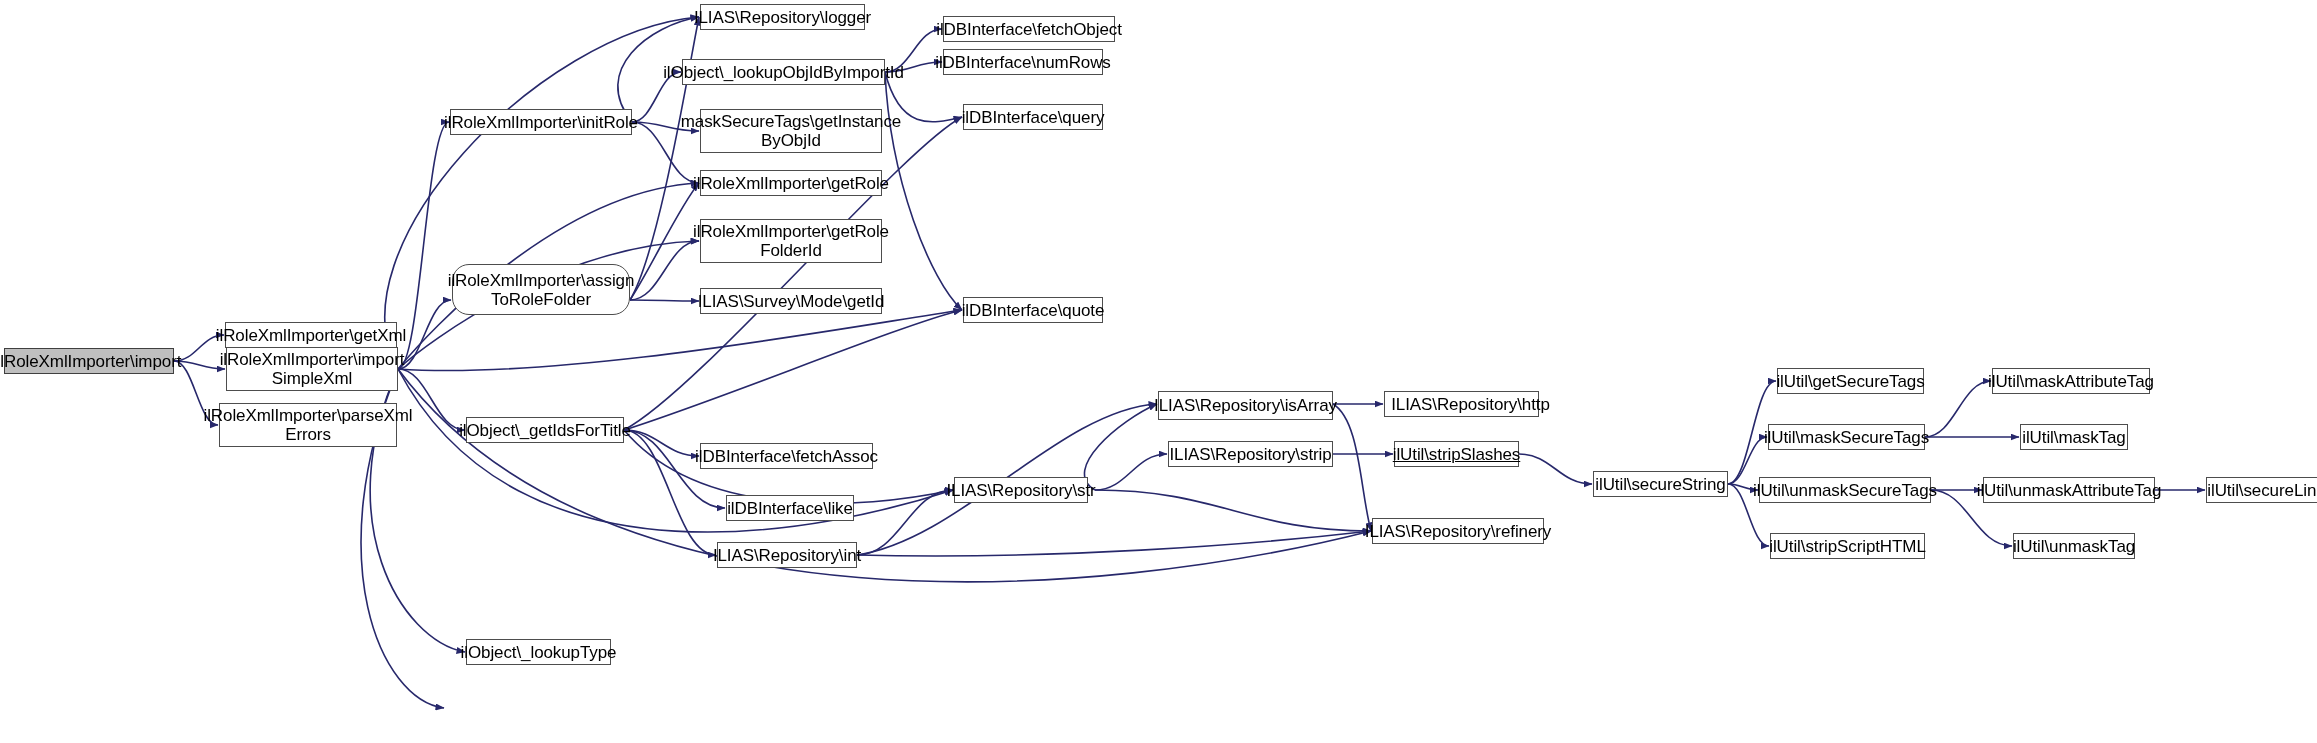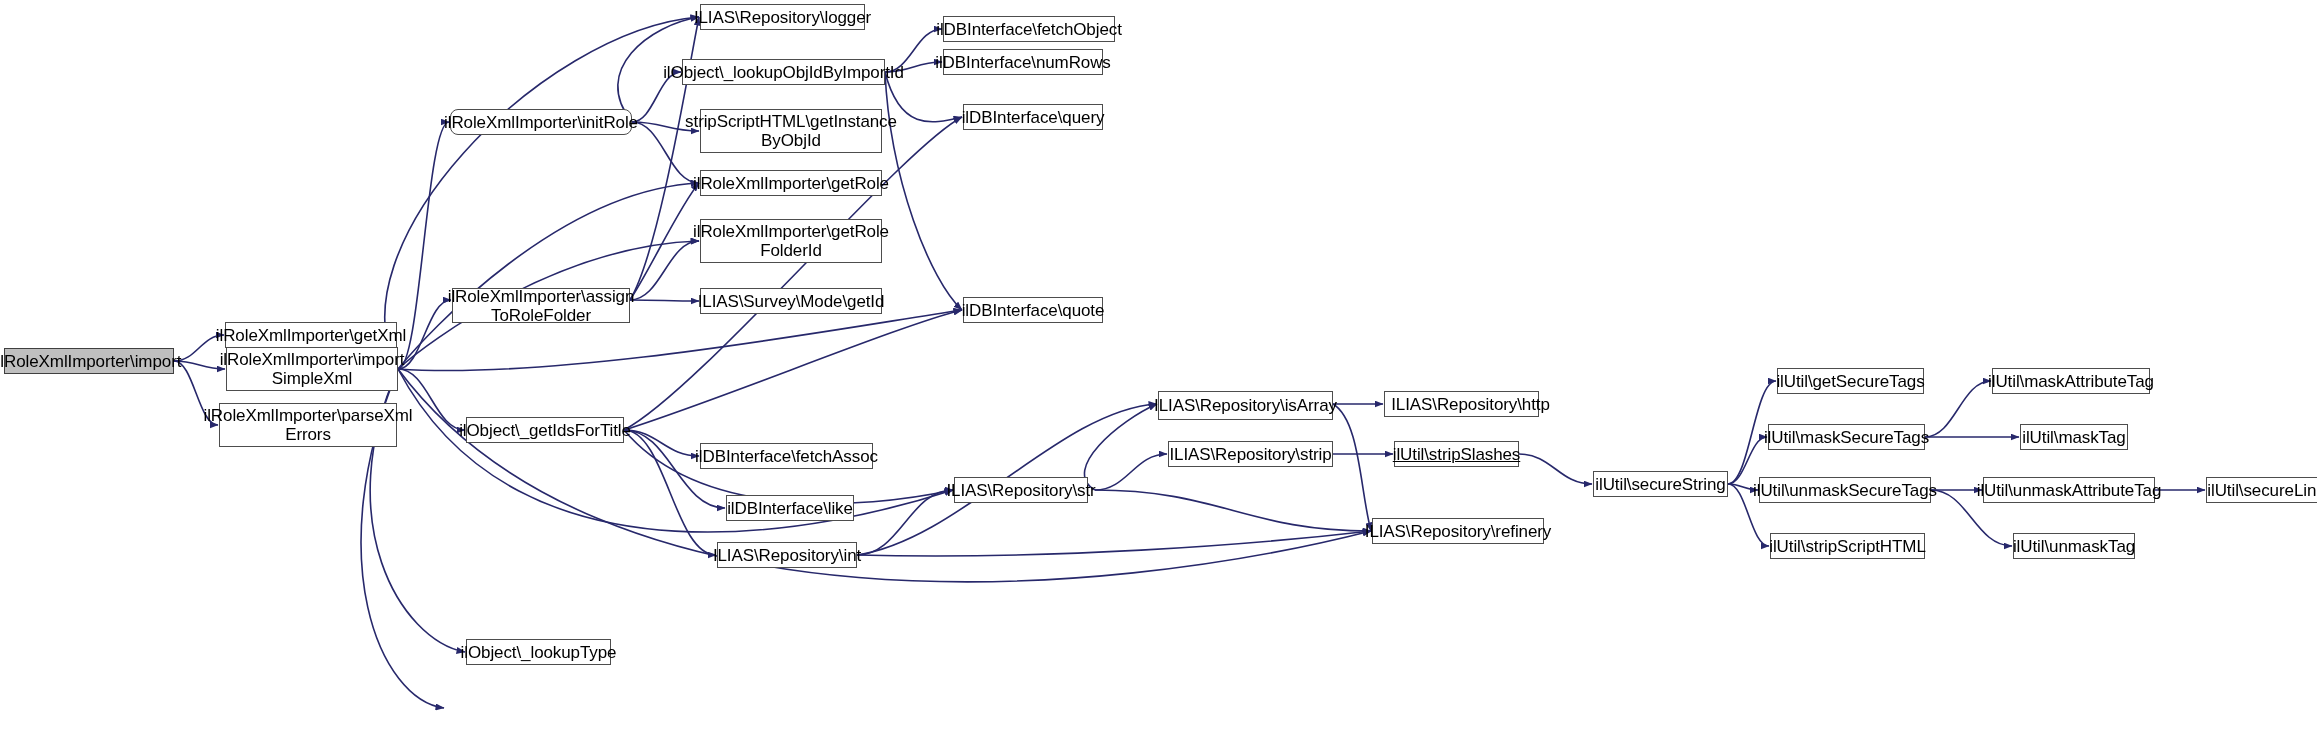--- a/index.html
+++ b/index.html
@@ -116,28 +116,28 @@
         <path d="M 2155 490 C 2177.5 490, 2182.5 490, 2205 490" fill="none" stroke="#27286b" stroke-width="1.6" marker-end="url(#arrowhead)"></path>
       </g>
   </svg>
   <div id="node-layer">
       <div class="gnode root" style="left: 4px; top: 348px; width: 170px; height: 26px;">ilRoleXmlImporter\import</div>
       <div class="gnode" style="left: 225px; top: 322px; width: 172px; height: 26px;">ilRoleXmlImporter\getXml</div>
       <div class="gnode" style="left: 226px; top: 347px; width: 172px; height: 44px;">ilRoleXmlImporter\import
 SimpleXml</div>
       <div class="gnode" style="left: 219px; top: 403px; width: 178px; height: 44px;">ilRoleXmlImporter\parseXml
 Errors</div>
-      <div class="gnode" style="left: 450px; top: 109px; width: 182px; height: 26px; border-radius: 8px;">ilRoleXmlImporter\initRole</div>
-      <div class="gnode" style="left: 452px; top: 288px; width: 178px; height: 35px;">ilRoleXmlImporter\assign
+      <div class="gnode" style="left: 450px; top: 109px; width: 182px; height: 26px;">ilRoleXmlImporter\initRole</div>
+      <div class="gnode" style="left: 452px; top: 264px; width: 178px; height: 51px; border-radius: 17px;">ilRoleXmlImporter\assign
 ToRoleFolder</div>
       <div class="gnode" style="left: 466px; top: 417px; width: 158px; height: 26px;">ilObject\_getIdsForTitle</div>
       <div class="gnode" style="left: 466px; top: 639px; width: 145px; height: 26px;">ilObject\_lookupType</div>
       <div class="gnode" style="left: 700px; top: 4px; width: 165px; height: 26px;">ILIAS\Repository\logger</div>
       <div class="gnode" style="left: 682px; top: 59px; width: 203px; height: 26px;">ilObject\_lookupObjIdByImportId</div>
-      <div class="gnode" style="left: 700px; top: 109px; width: 182px; height: 44px;">stripScriptHTML\getInstance
+      <div class="gnode" style="left: 700px; top: 109px; width: 182px; height: 44px;">maskSecureTags\getInstance
 ByObjId</div>
       <div class="gnode" style="left: 700px; top: 170px; width: 182px; height: 26px;">ilRoleXmlImporter\getRole</div>
       <div class="gnode" style="left: 700px; top: 219px; width: 182px; height: 44px;">ilRoleXmlImporter\getRole
 FolderId</div>
       <div class="gnode" style="left: 700px; top: 288px; width: 182px; height: 26px;">ILIAS\Survey\Mode\getId</div>
       <div class="gnode" style="left: 943px; top: 16px; width: 172px; height: 26px;">ilDBInterface\fetchObject</div>
       <div class="gnode" style="left: 943px; top: 49px; width: 160px; height: 26px;">ilDBInterface\numRows</div>
       <div class="gnode" style="left: 963px; top: 104px; width: 140px; height: 26px;">ilDBInterface\query</div>
       <div class="gnode" style="left: 963px; top: 297px; width: 140px; height: 26px;">ilDBInterface\quote</div>
       <div class="gnode" style="left: 700px; top: 443px; width: 173px; height: 26px;">ilDBInterface\fetchAssoc</div>

